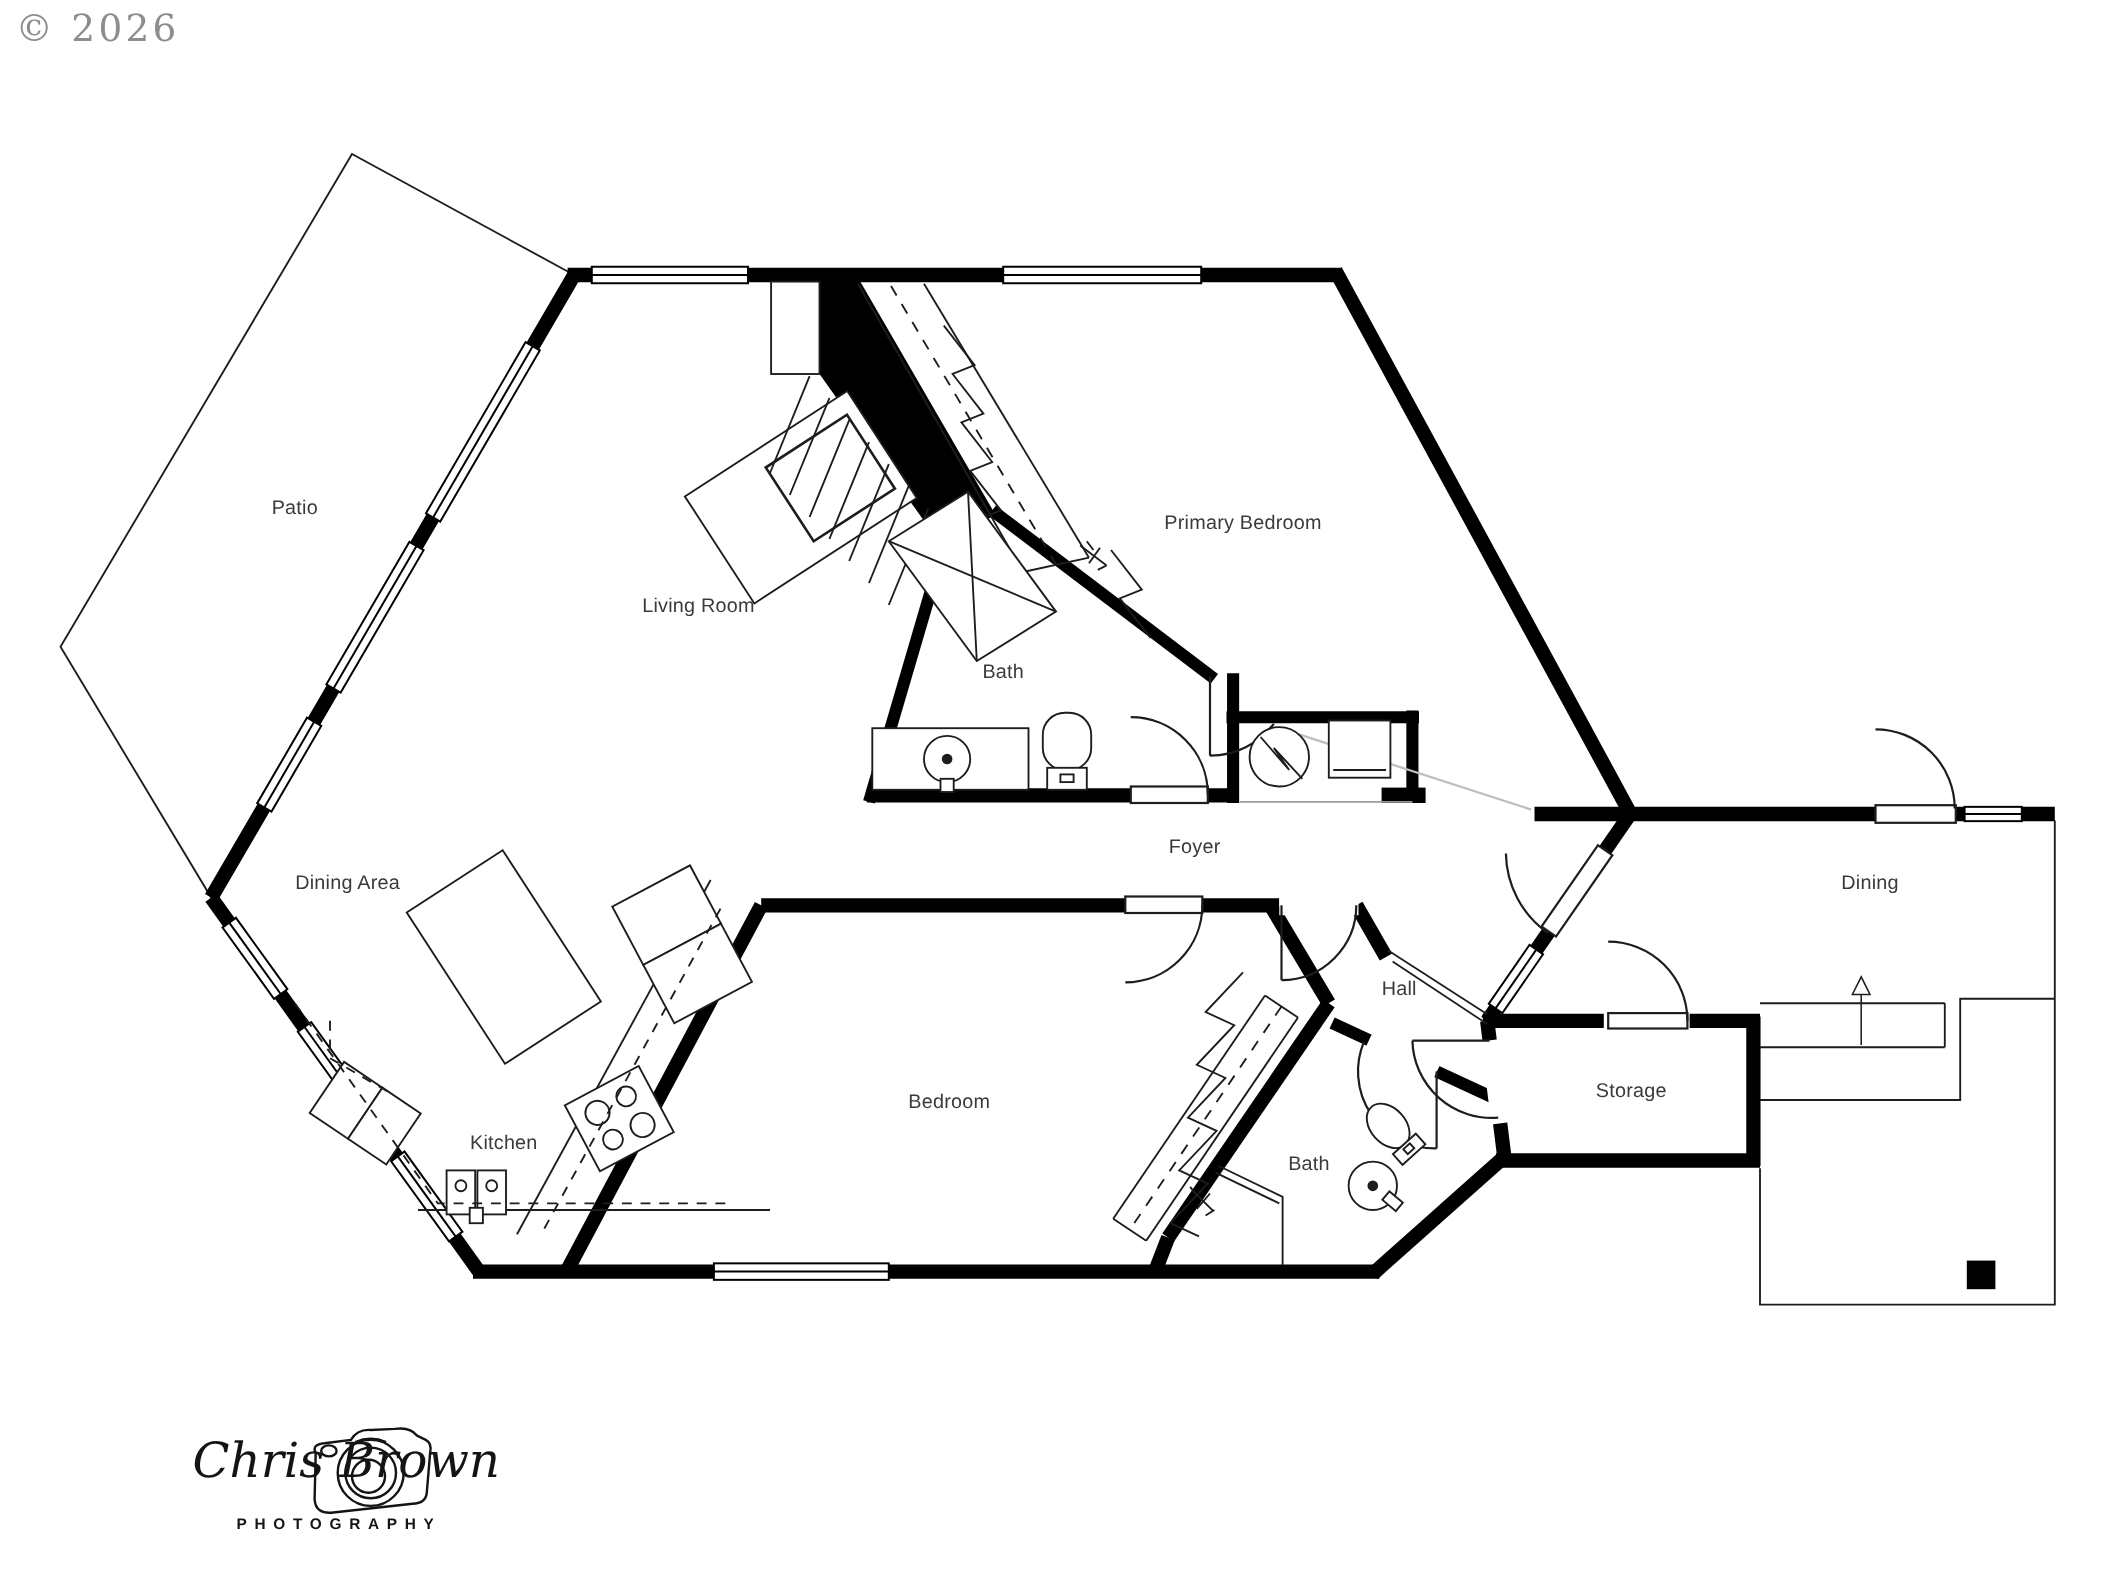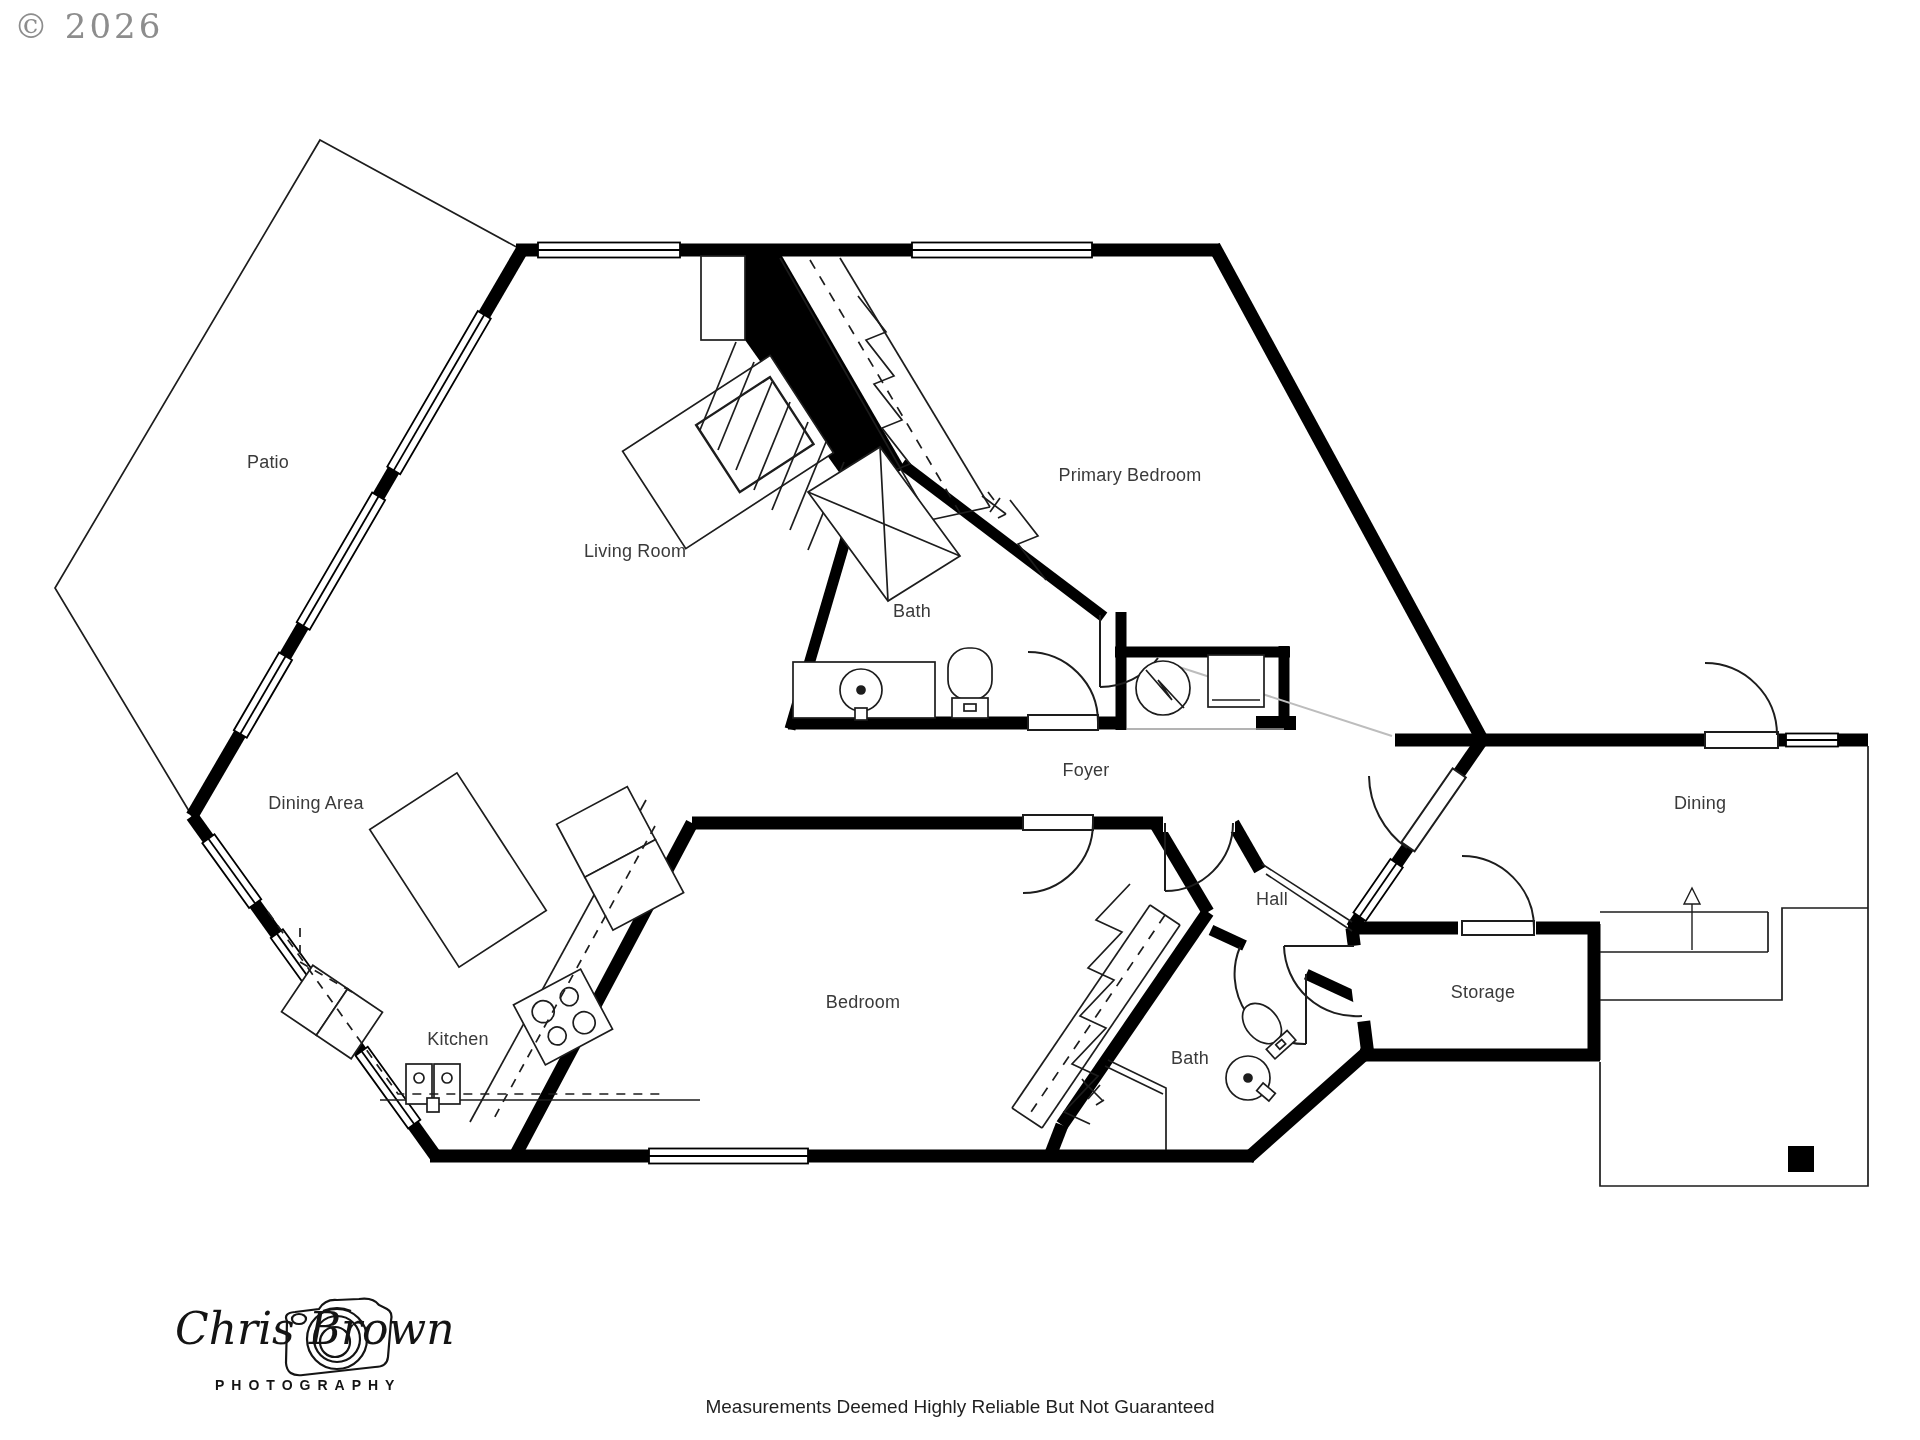--- a/index.html
+++ b/index.html
@@ -368,15 +368,14 @@
       <circle cx="62" cy="44" r="23"></circle>
       <circle cx="60" cy="47" r="15"></circle>
       <ellipse cx="24" cy="24" rx="7" ry="5"></ellipse>
       <path d="M 48,16 Q 62,10 76,16"></path>
     </g>
   </svg>
   <div id="logo-name">Chris Brown</div>
   <div id="logo-tag">PHOTOGRAPHY</div>
 </div>
 
-<div id="disclaimer">Measurements Deemed Highly Reliable But Not Guaranteed</div>
 
 </div>
 
 </body></html>

